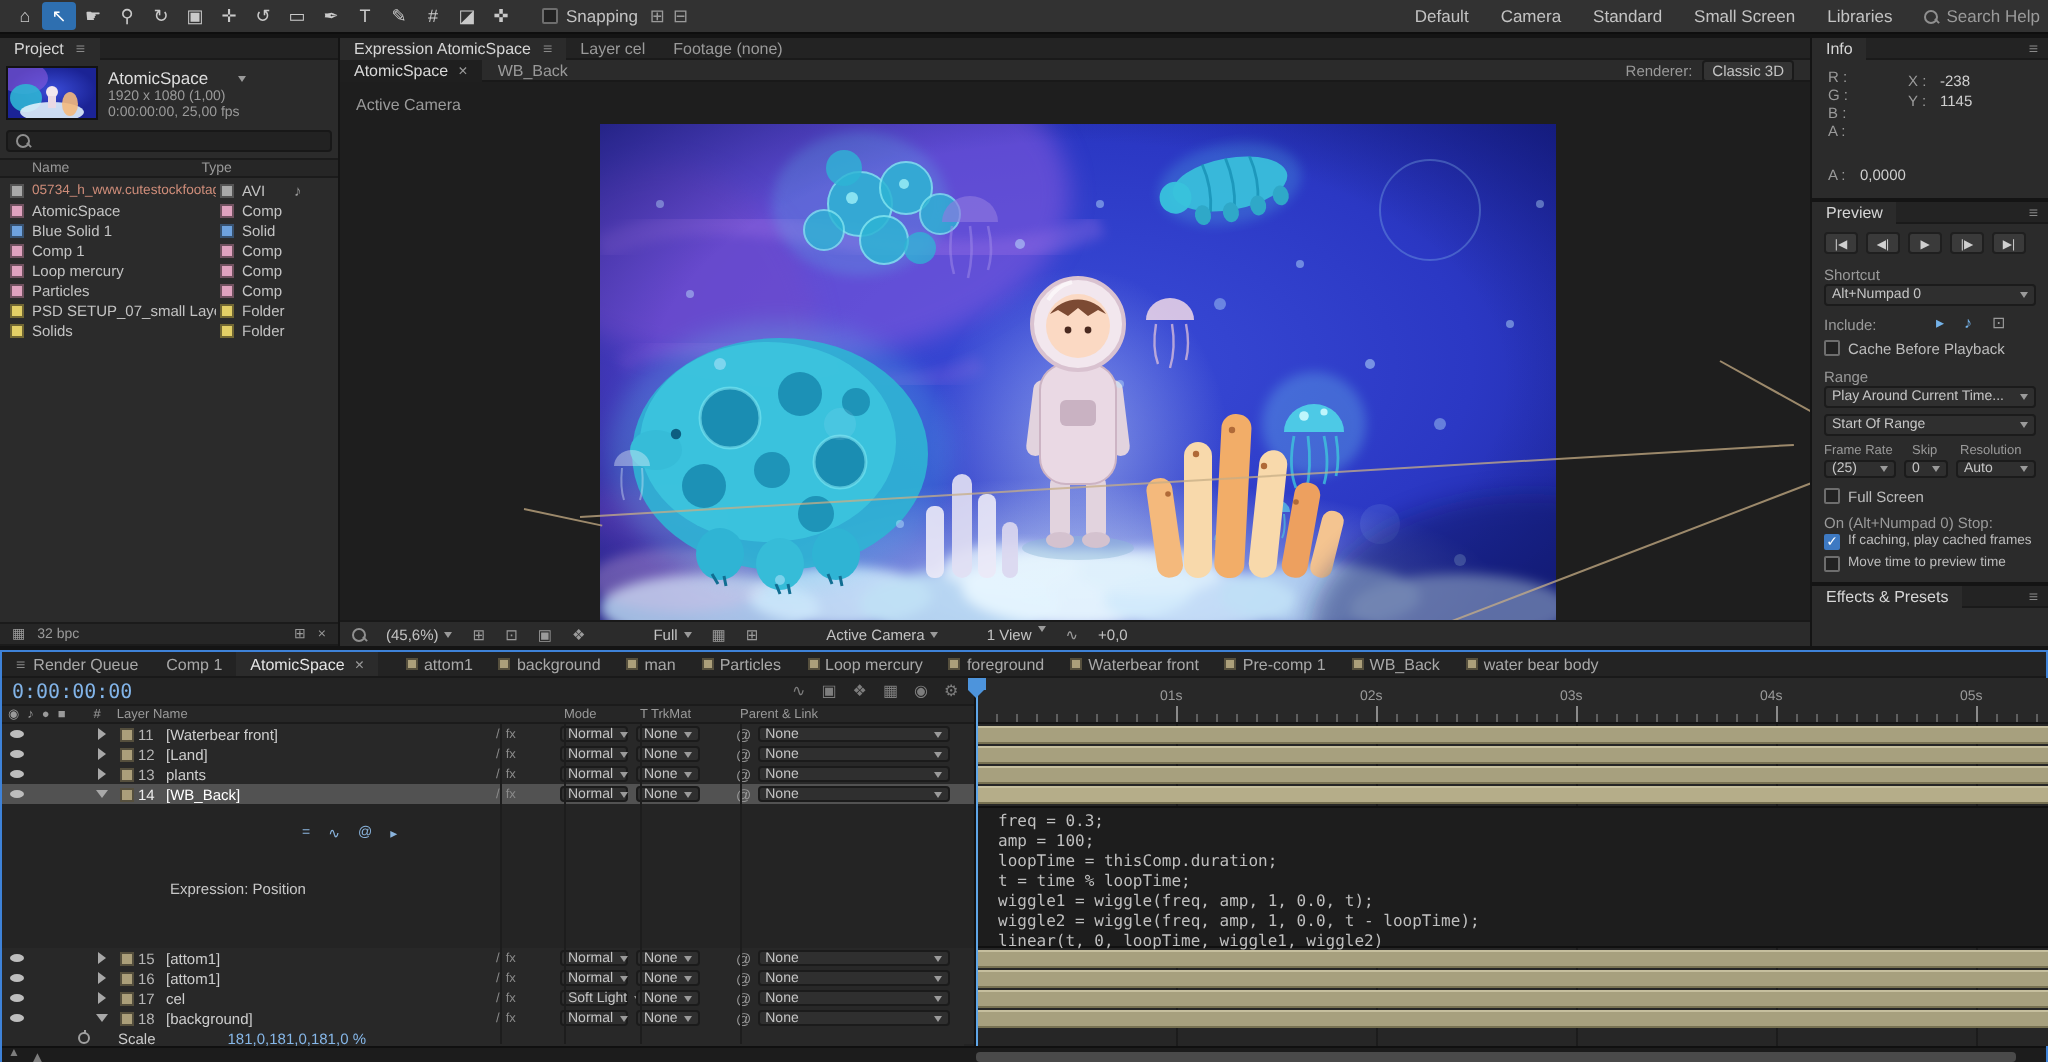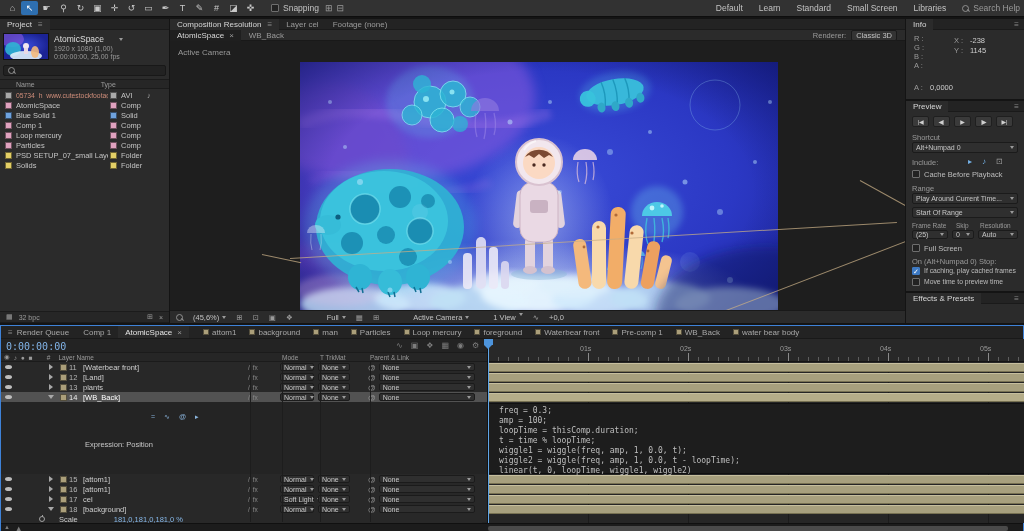--- a/index.html
+++ b/index.html
@@ -82,21 +82,21 @@
     <span class="tool">T</span>
     <span class="tool">✎</span>
     <span class="tool">#</span>
     <span class="tool">◪</span>
     <span class="tool">✜</span>
     <span style="margin-left:12px" class="cb"></span>
     <span style="margin-left:4px;font-size:8.5px">Snapping</span>
     <span class="dim" style="margin-left:6px">⊞</span>
     <span class="dim" style="margin-left:4px">⊟</span>
     <span class="ws" style="margin-left:auto">Default</span>
-    <span class="ws">Learn</span>
+    <span class="ws">Camera</span>
     <span class="ws">Standard</span>
     <span class="ws">Small Screen</span>
     <span class="ws">Libraries</span>
     <span style="margin-left:16px;display:flex;align-items:center;gap:4px">
       <span class="mag"></span>
       <span class="dim" style="font-size:8.5px">Search Help</span>
     </span>
   </div>
 
   <div class="panel" style="left:0;top:19px;width:169px;height:304px">
@@ -189,21 +189,21 @@
       <span class="dim">▦</span>
       <span>32 bpc</span>
       <span class="dim" style="margin-left:auto">⊞</span>
       <span class="dim">×</span>
     </div>
   </div>
 
   <div class="panel" style="left:170px;top:19px;width:735px;height:304px">
     <div class="ptitle">
       <div class="ptab">
-        <span>Composition Resolution</span>
+        <span>Expression AtomicSpace</span>
         <span class="pmenu">≡</span>
       </div>
       <div class="ptab" style="background:transparent;color:#9a9a9a">
           <span>Layer cel</span>
         </div>
       <div class="ptab" style="background:transparent;color:#9a9a9a">
           <span>Footage (none)</span>
         </div>
     </div>
     <div class="abs" style="left:0;top:11px;width:735px;height:11px;background:#2b2b2b;border-bottom:1px solid #191919;display:flex;align-items:center">

